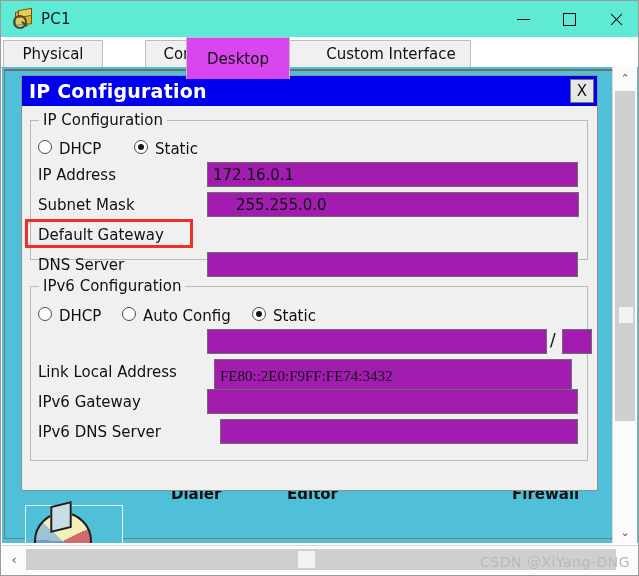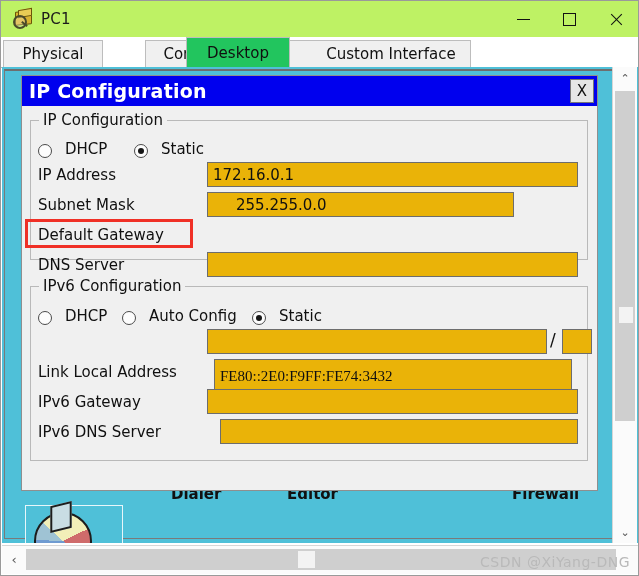--- a/index.html
+++ b/index.html
@@ -15,21 +15,21 @@
     background: #ffffff;
     border: 1px solid #9a9a9a;
     box-sizing: border-box;
     overflow: hidden;
   }
 
   
   .titlebar {
     position: absolute; left: 0; top: 0;
     width: 637px; height: 36px;
-    background: #bef264;
+    background: #5eead4;
     display: flex; align-items: center;
   }
   .app-icon {
     position: relative;
     width: 22px; height: 22px;
     margin-left: 12px; margin-right: 6px;
     flex: 0 0 auto;
   }
   .app-icon .bag {
     position: absolute; left: 2px; top: 3px;
@@ -96,22 +96,22 @@
     height: 27px;
     background: #f0f0f0;
     border: 1px solid #bdbdbd;
     border-bottom: none;
     display: flex; align-items: center; justify-content: center;
     font-size: 15px; color: #101010;
     box-sizing: border-box;
     cursor: default;
   }
   .tab.active {
-    top: 0px; height: 30px;
-    background: #22c55e;
+    top: 0px; height: 42px;
+    background: #d946ef;
     border-color: #bdbdbd;
     z-index: 3;
   }
 
   
   .pt-desktop {
     position: absolute;
     left: 1px; top: 66px;
     width: 636px; height: 476px;
     background: #4fc0d8;
@@ -206,23 +206,22 @@
   }
 
   .lbl {
     position: absolute;
     font-size: 15px; color: #101010;
     white-space: nowrap;
   }
 
   .radio-wrap {
     position: absolute;
-    display: flex; align-items: flex-end;
-    cursor: default;
-    gap: 6px;
+    display: flex; align-items: flex-start;
+    cursor: default;
   }
   .radio {
     width: 14px; height: 14px;
     border: 1.5px solid #4a4a4a;
     border-radius: 50%;
     background: #fdfdfd;
     box-sizing: border-box;
     position: relative;
     margin-right: 7px;
     flex: 0 0 auto;
@@ -231,21 +230,21 @@
     content: ""; position: absolute;
     left: 2.5px; top: 2.5px;
     width: 6px; height: 6px;
     border-radius: 50%;
     background: #161616;
   }
   .radio-lbl { font-size: 15px; color: #101010; }
 
   .inp {
     position: absolute;
-    background: #eab308;
+    background: #a21caf;
     border: 1px solid #6d6d6d;
     box-sizing: border-box;
     font-size: 15px; color: #101010;
     display: flex; align-items: center;
     padding-left: 5px;
     overflow: hidden;
     white-space: nowrap;
   }
   .inp.focused {
     border: 1px solid #2b6cb8;
@@ -413,21 +412,21 @@
       </div>
       <div class="radio-wrap" style="left:112px; top:64px;">
         <span class="radio on"></span>
         <span class="radio-lbl">Static</span>
       </div>
 
       <div class="lbl" style="left:16px; top:90px;">IP Address</div>
       <div class="inp" style="left:185px; top:86px; width:371px; height:25px;">172.16.0.1</div>
 
       <div class="lbl" style="left:16px; top:120px;">Subnet Mask</div>
-      <div class="inp" style="left:185px; top:116px; width:307px; height:25px;padding-left:28px;">255.255.0.0</div>
+      <div class="inp" style="left:185px; top:116px; width:372px; height:25px;padding-left:28px;">255.255.0.0</div>
 
       <div class="lbl" style="left:16px; top:150px;">Default Gateway</div>
 
       <div class="lbl" style="left:16px; top:180px;">DNS Server</div>
       <div class="inp" style="left:185px; top:176px; width:371px; height:25px;"></div>
 
       <div class="annot" style="left:3px; top:143px; width:168px; height:29px;"></div>
 
       <div class="grp" style="left:8px; top:210px; width:558px; height:175px;">
         <span class="grp-legend">IPv6 Configuration</span>

